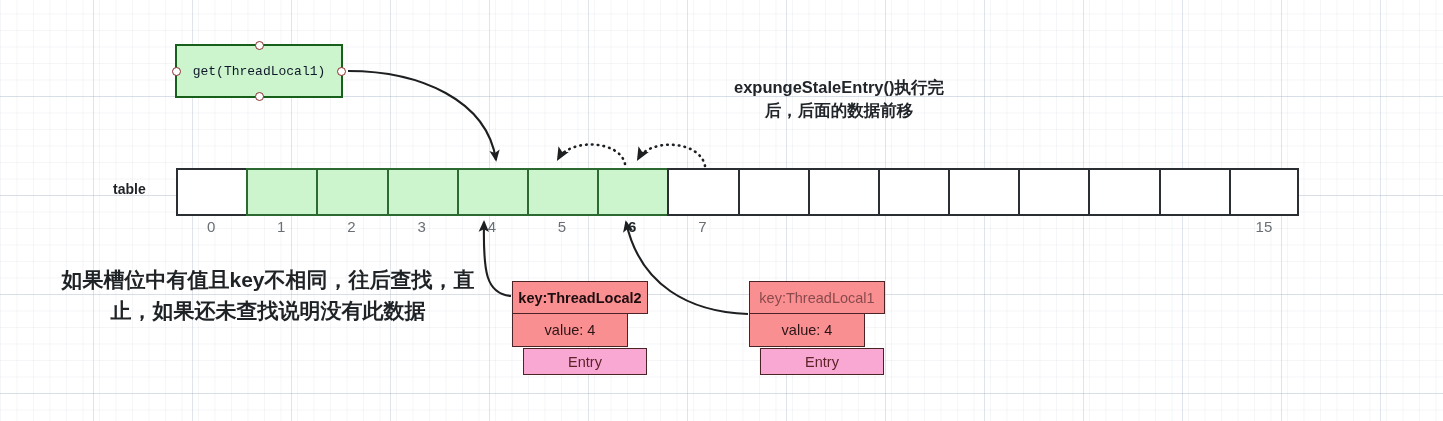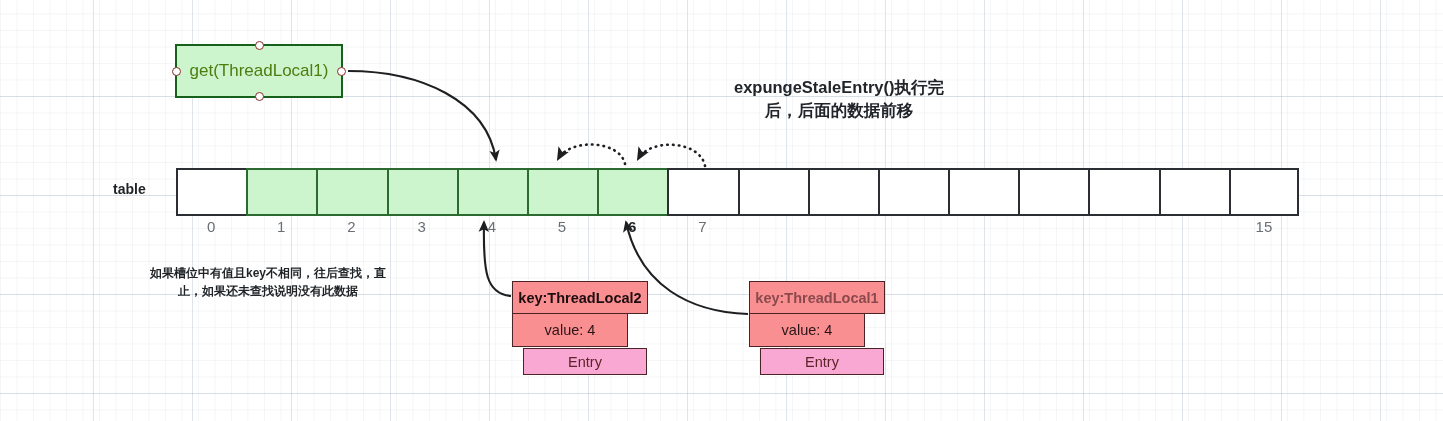--- a/index.html
+++ b/index.html
@@ -17,21 +17,21 @@
   }
   #svg-layer{position:absolute;left:0;top:0;width:1443px;height:421px;pointer-events:none;}
 
   
   .proc-box{
     position:absolute;left:175px;top:44px;width:168px;height:54px;
     background:#ccf5cd;border:2px solid #16601b;
     display:flex;align-items:center;justify-content:center;
     box-sizing:border-box;
   }
-  .proc-box .lbl{font-size:17px;color:#4d7c0f;white-space:nowrap;}
+  .proc-box .lbl{font-size:13px;color:#0f172a;white-space:nowrap;font-family:Liberation Mono, monospace;}
   .handle{
     position:absolute;width:9px;height:9px;border-radius:50%;
     background:#fff;border:1.6px solid #8a2b2b;box-sizing:border-box;
   }
   .h-left{left:-5px;top:50%;margin-top:-4.5px;}
   .h-right{right:-5px;top:50%;margin-top:-4.5px;}
   .h-top{top:-5px;left:50%;margin-left:-4.5px;}
   .h-bottom{bottom:-5px;left:50%;margin-left:-4.5px;}
 
   
@@ -53,38 +53,38 @@
   .cell:last-child{border-right-width:2px;}
   .cell.g{background:#ccf5cd;border-color:#2d6a31;}
   .idx-row{position:absolute;left:176px;top:218px;height:20px;display:flex;}
   .idx{width:70.2px;text-align:center;font-size:15px;color:#6a6f75;}
   .idx.bold{font-weight:bold;color:#1f2326;}
   .idx.blank{visibility:hidden;}
 
   
   .note{
     position:absolute;left:46px;top:265px;width:444px;text-align:center;
-    font-size:12px;font-weight:bold;color:#1f2326;line-height:1.46;
+    font-size:21px;font-weight:bold;color:#1f2326;line-height:1.46;
   }
 
   
   .entry{position:absolute;}
   .entry .row{
     box-sizing:border-box;border:1.8px solid #4a2326;
     background:#fa8f92;display:flex;align-items:center;justify-content:center;
     font-size:14.5px;color:#2b1416;
   }
   .entry .row.key{width:136px;height:33px;text-align:right;}
   .entry .row.val{width:116px;height:33px;border-top-width:0;font-weight:normal;}
   .entry .row.foot{
     width:124px;height:27px;margin-left:11px;margin-top:1px;
     background:#f9a8d4;border:1.8px solid #4a2326;color:#5d2327;font-size:14.5px;
   }
   .entry.e1 .row.key{font-weight:bold;color:#1c0d0f;}
-  .entry.e2 .row.key{font-weight:bold;color:#8a4a4d;}
+  .entry.e2 .row.key{font-weight:normal;color:#8a4a4d;}
   .entry.e1{left:512px;top:281px;}
   .entry.e2{left:749px;top:281px;}
 </style>
 </head>
 <body>
 
 <svg id="svg-layer" viewBox="0 0 1443 421">
   <defs>
     <marker id="ah" viewBox="0 0 10 10" refX="8.4" refY="5" markerWidth="5.6" markerHeight="5.6" orient="auto-start-reverse">
       <path d="M 0 0.6 L 10 5 L 0 9.4 L 2.3 5 Z" fill="#1d1f21"></path>

